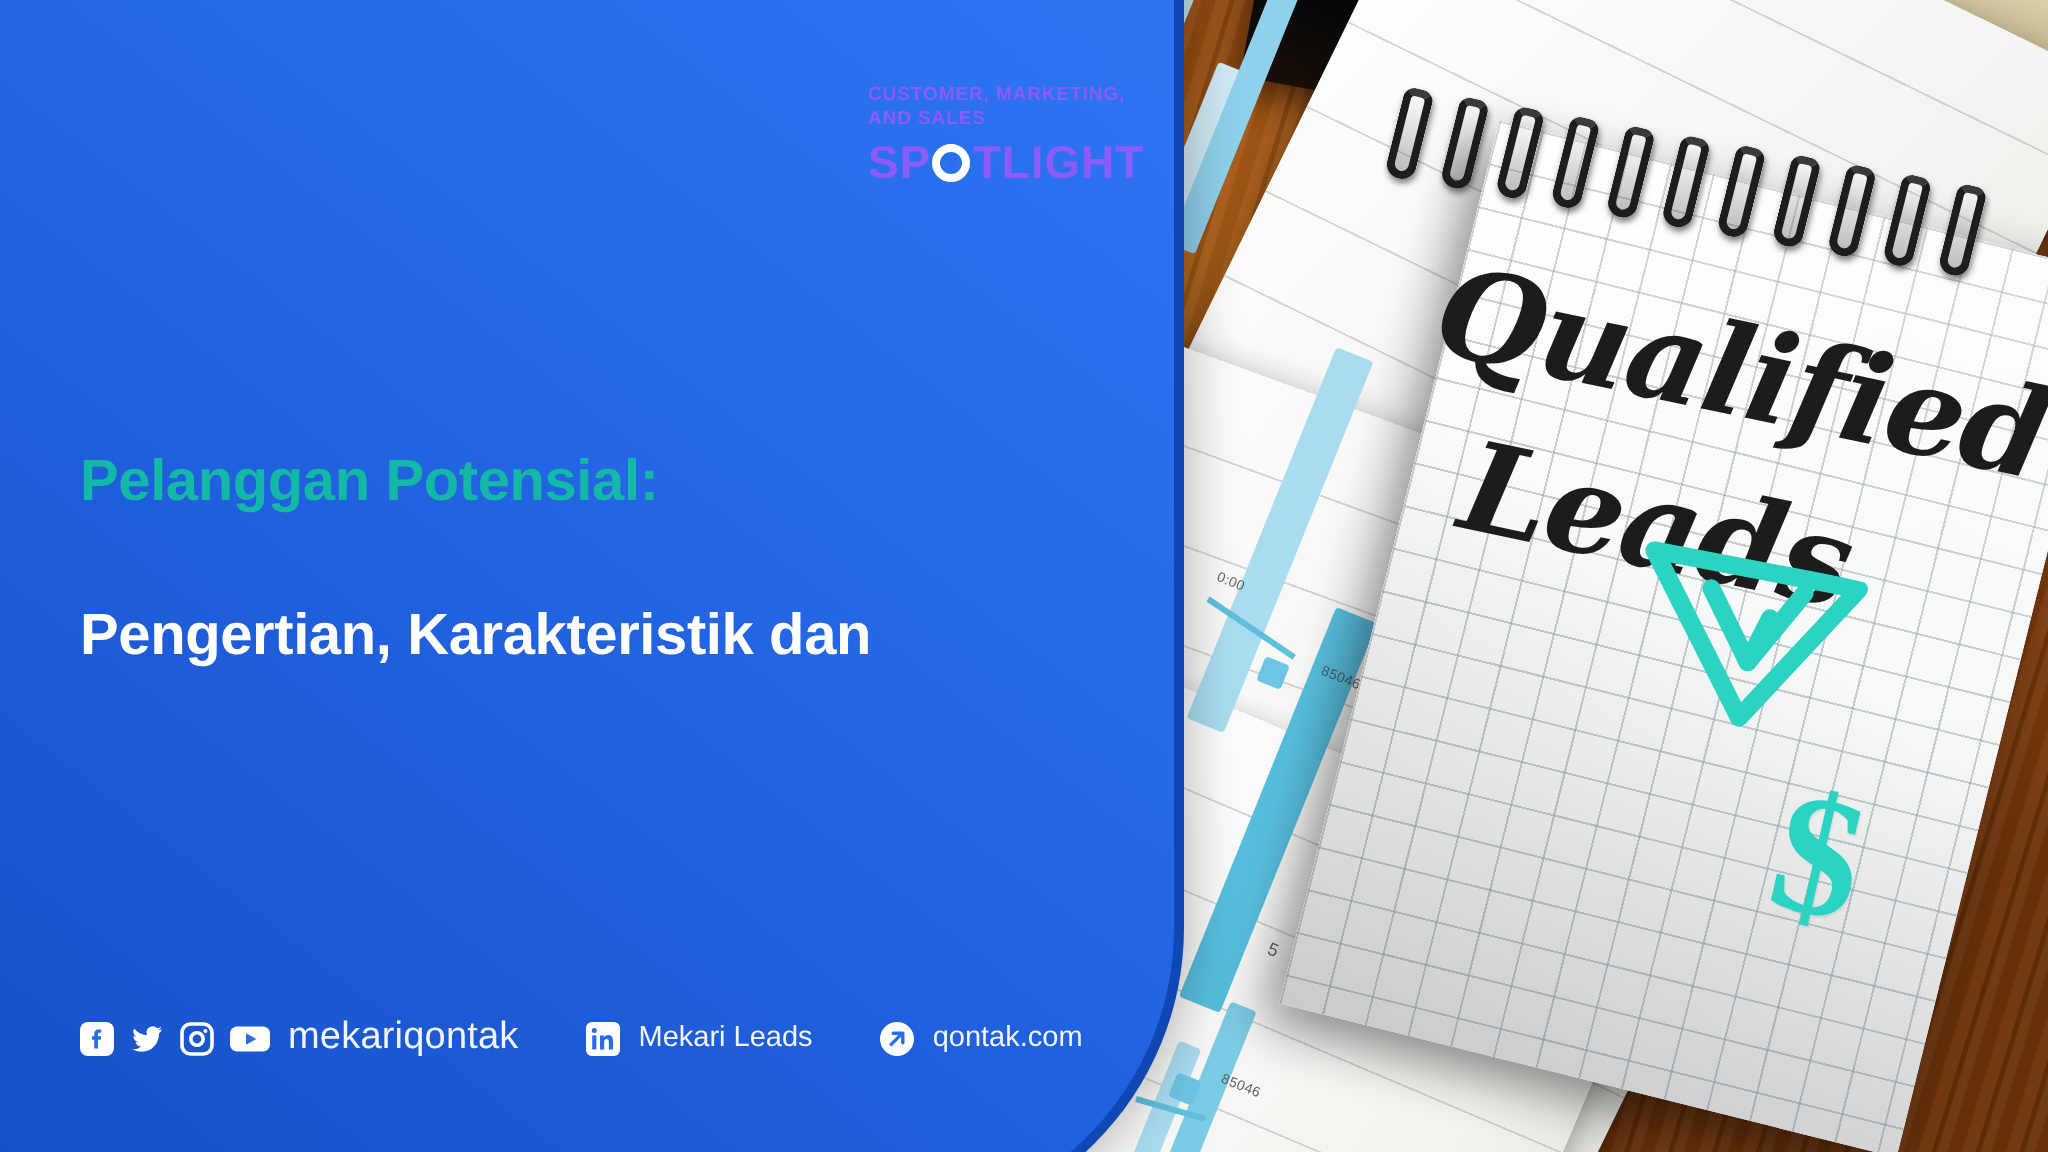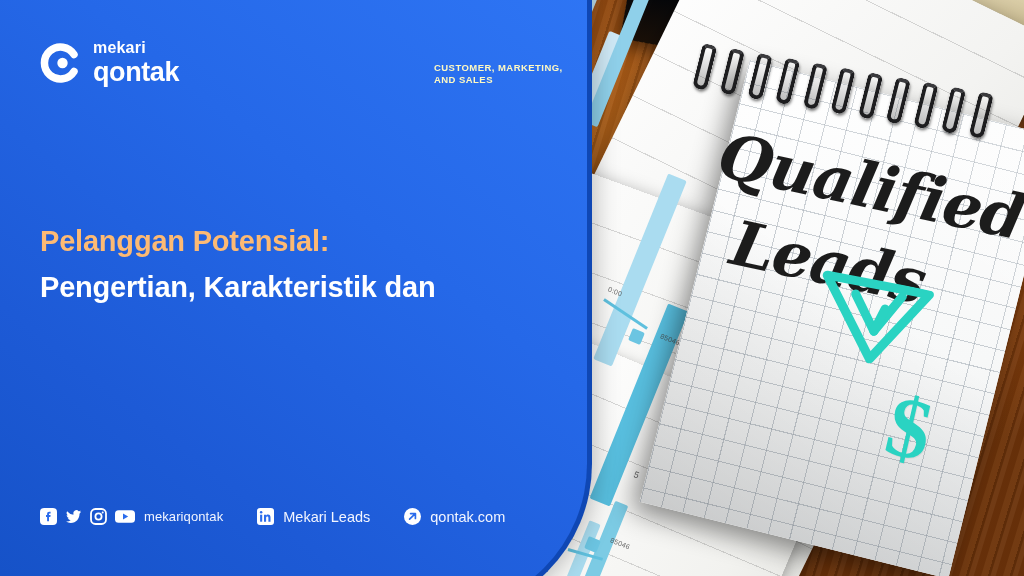--- a/index.html
+++ b/index.html
@@ -149,48 +149,48 @@
   }
 
   
   .logo { position:absolute; left:40px; top:40px; display:flex; align-items:center; gap:13px; }
   .logo-mark { width:40px; height:40px; position:relative; }
   .logo-text { display:flex; flex-direction:column; line-height:1; color:#fff; }
   .logo-text .t1 { font-size:16px; font-weight:700; letter-spacing:.2px; }
   .logo-text .t2 { font-size:27px; font-weight:700; letter-spacing:-.4px; margin-top:3px; }
 
   
-  .spotlight { position:absolute; left:434px; top:42px; color:#fef9c3;margin-top:20px; }
+  .spotlight { position:absolute; left:434px; top:42px; color:#8b5cf6; }
   .spotlight .sl-small {
     font-size:9.5px; font-weight:700; letter-spacing:.45px; line-height:11.5px;
     text-transform:uppercase;
   }
   .spotlight .sl-big {
     font-size:23px; font-weight:700; letter-spacing:.4px; margin-top:3px;
     display:flex; align-items:center;
   }
   .sl-o { position:relative; display:inline-block; width:19px; height:19px; margin:0 1px; }
   .sl-o::before {
     content:""; position:absolute; inset:0; border:4px solid #fff; border-radius:50%;
   }
   .sl-o::after {
     content:""; position:absolute; left:6.5px; top:6.5px; width:6px; height:6px;
     border-radius:50%; background:#2b6cec;
   }
 
   
   .headline { position:absolute; left:40px; top:218px; width:520px; }
-  .headline .l1 { color:#fdba74; font-size:29px; font-weight:700; line-height:46px; letter-spacing:-.2px; }
-  .headline .l2, .headline .l3 { color:#ffffff; font-size:29px; font-weight:700; line-height:46px; letter-spacing:-.2px; }
+  .headline .l1 { color:#14b8a6; font-size:29px; font-weight:700; line-height:46px; letter-spacing:-.2px; }
+  .headline .l2, .headline .l3 { color:#ffffff; font-size:29px; font-weight:700; line-height:46px; letter-spacing:-.2px;margin-top:31px; }
 
   
   .footer { position:absolute; left:40px; top:508px; display:flex; align-items:center; color:#fff; }
   .social-icons { display:flex; align-items:center; gap:8px; }
   .si { width:17px; height:17px; display:block; }
-  .footer-label { font-size:13px; margin-left:12px; letter-spacing:.1px; color:#f2f5ff; }
+  .footer-label { font-size:19px; margin-left:12px; letter-spacing:.1px; color:#f2f5ff; }
   .footer-group { display:flex; align-items:center; margin-left:34px; }
   .footer-group .gl { font-size:14.5px; margin-left:9px; color:#f2f5ff; }
   .footer-group.site .gl { font-weight:400; }
   .gi { width:17px; height:17px; display:block; }
 </style>
 </head>
 <body>
 
 <div class="stage">
 
@@ -254,36 +254,29 @@
         <path d="M38 20 L64 52 L84 12" stroke="#2ad3c2" stroke-width="9" stroke-linecap="round" stroke-linejoin="round"></path>
         <path d="M64 52 L70 28" stroke="#2ad3c2" stroke-width="9" stroke-linecap="round"></path>
       </svg>
     </div>
     <div class="dollar">$</div>
   </div>
 
   <div class="panel"></div>
   <div class="panel-edge"></div>
 
-  <div class="logo">
-    <span class="logo-mark">
-      <svg width="40" height="40" viewBox="0 0 40 40">
-        <path d="M34 11.5 A16 16 0 1 0 34 28.5" stroke="#ffffff" stroke-width="7.5" fill="none" stroke-linecap="round"></path>
-        <circle cx="22.5" cy="20" r="5.2" fill="#ffffff"></circle>
-      </svg>
-    </span>
-    <span class="logo-text">
-      <span class="t1">mekari</span>
-      <span class="t2">qontak</span>
-    </span>
-  </div>
 
   <div class="spotlight">
     <div class="sl-small">CUSTOMER, MARKETING,</div>
     <div class="sl-small">AND SALES</div>
+    <div class="sl-big">
+      <span>SP</span>
+      <span class="sl-o"></span>
+      <span>TLIGHT</span>
+    </div>
   </div>
 
   <div class="headline">
     <div class="l1">Pelanggan Potensial:</div>
     <div class="l2">Pengertian, Karakteristik dan</div>
   </div>
 
   <div class="footer">
     <div class="social-icons">
       <span class="si">

